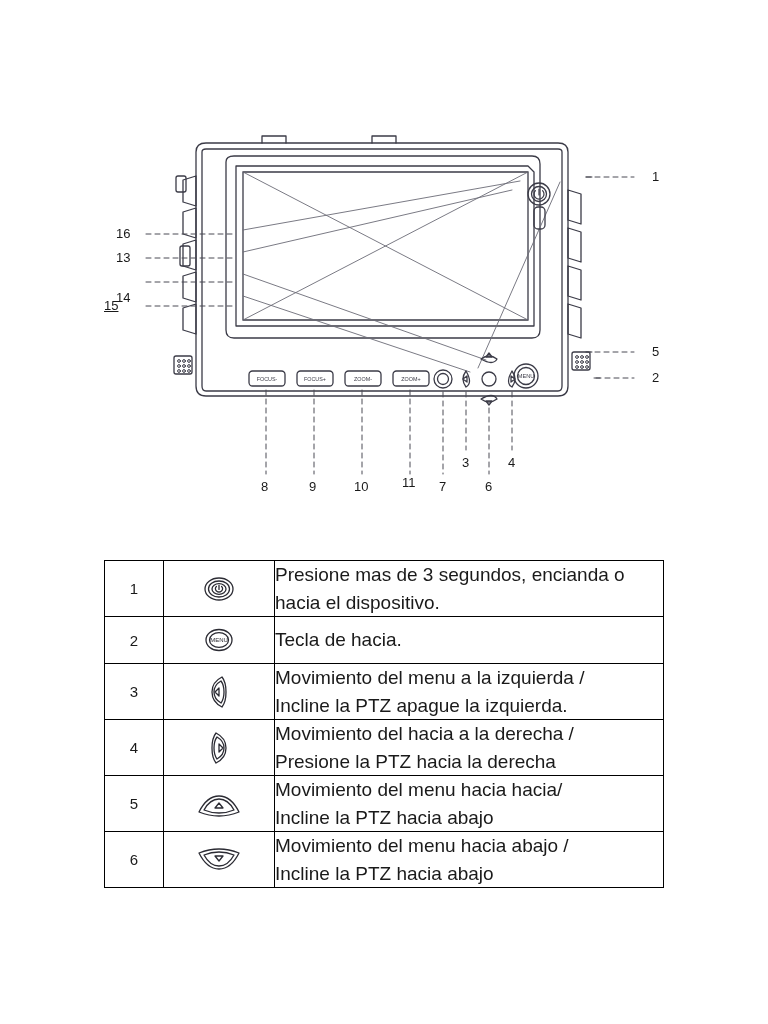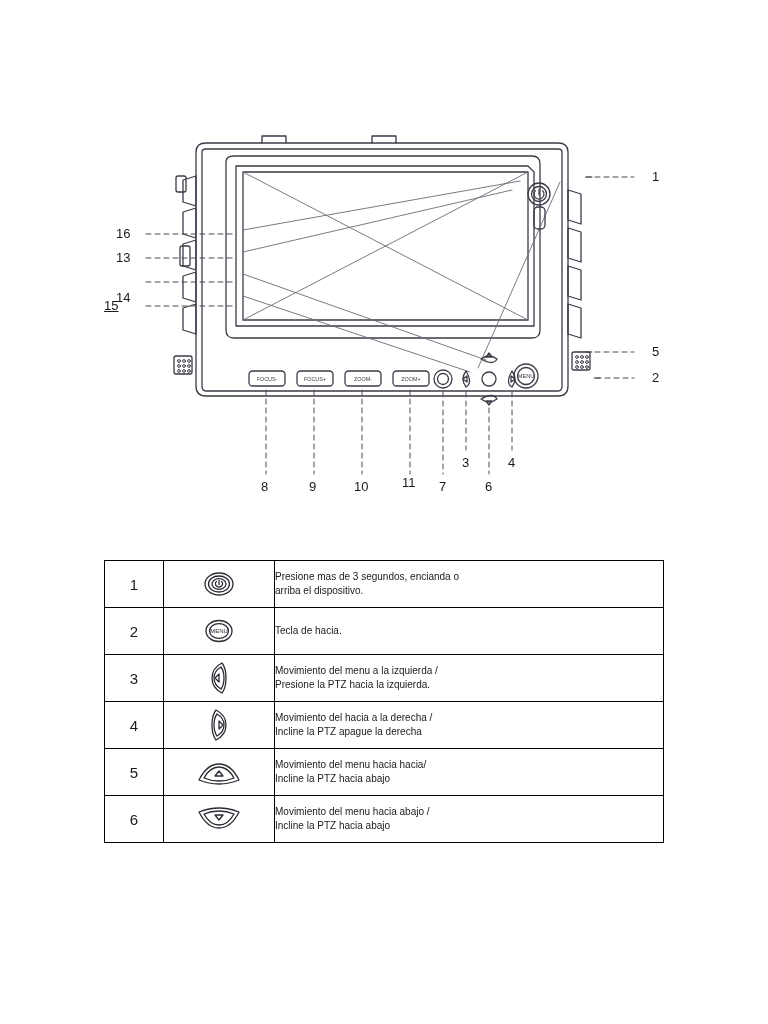--- a/index.html
+++ b/index.html
@@ -65,21 +65,21 @@
     width: 58px;
     text-align: center;
     font-size: 15px;
   }
   td.col-icon {
     width: 110px;
     text-align: center;
   }
   td.col-desc {
     padding: 7px 10px 7px 14px;
-    font-size: 10px;
+    font-size: 19px;
     line-height: 1.45;
   }
   .desc-line { display: block; white-space: pre; }
 
   .icon-box {
     display: flex;
     align-items: center;
     justify-content: center;
     height: 46px;
   }
@@ -252,21 +252,21 @@
                 <ellipse cx="20" cy="20" rx="14" ry="11"></ellipse>
                 <ellipse cx="20" cy="20" rx="10.5" ry="8"></ellipse>
                 <ellipse cx="20" cy="20" rx="7" ry="5.4"></ellipse>
                 <path d="M20 16.4 L20 20.4" stroke-linecap="round"></path>
                 <path d="M17.4 17.4 A3.6 3.2 0 1 0 22.6 17.4" stroke-linecap="round"></path>
               </svg>
             </div>
           </td>
           <td class="col-desc">
             <span class="desc-line">Presione mas de 3 segundos, encianda o</span>
-            <span class="desc-line">arriba el dispositivo.</span>
+            <span class="desc-line">hacia el dispositivo.</span>
           </td>
         </tr>
 
         <tr>
           <td class="col-num">2</td>
           <td class="col-icon">
             <div class="icon-box">
               <svg width="40" height="40" viewBox="0 0 40 40" fill="none" stroke="#2b2b33" stroke-width="1.3">
                 <ellipse cx="20" cy="20" rx="13" ry="10.5"></ellipse>
                 <ellipse cx="20" cy="20" rx="9.5" ry="7.4"></ellipse>
@@ -285,38 +285,38 @@
             <div class="icon-box">
               <svg width="40" height="44" viewBox="0 0 40 44" fill="none" stroke="#2b2b33" stroke-width="1.3" stroke-linejoin="round">
                 <path d="M23 7 Q13 12 13 22 Q13 32 23 37 Q27 32 27 22 Q27 12 23 7 Z"></path>
                 <path d="M22 11 Q15 15 15 22 Q15 29 22 33 Q25 29 25 22 Q25 15 22 11 Z"></path>
                 <path d="M20 18 L16 22 L20 26 Z"></path>
               </svg>
             </div>
           </td>
           <td class="col-desc">
             <span class="desc-line">Movimiento del menu a la izquierda /</span>
-            <span class="desc-line">Presione la PTZ hacia la izquierda.</span>
+            <span class="desc-line">Incline la PTZ apague la izquierda.</span>
           </td>
         </tr>
 
         <tr>
           <td class="col-num">4</td>
           <td class="col-icon">
             <div class="icon-box">
               <svg width="40" height="44" viewBox="0 0 40 44" fill="none" stroke="#2b2b33" stroke-width="1.3" stroke-linejoin="round">
                 <path d="M17 7 Q27 12 27 22 Q27 32 17 37 Q13 32 13 22 Q13 12 17 7 Z"></path>
                 <path d="M18 11 Q25 15 25 22 Q25 29 18 33 Q15 29 15 22 Q15 15 18 11 Z"></path>
                 <path d="M20 18 L24 22 L20 26 Z"></path>
               </svg>
             </div>
           </td>
           <td class="col-desc">
             <span class="desc-line">Movimiento del hacia a la derecha /</span>
-            <span class="desc-line">Incline la PTZ apague la derecha</span>
+            <span class="desc-line">Presione la PTZ hacia la derecha</span>
           </td>
         </tr>
 
         <tr>
           <td class="col-num">5</td>
           <td class="col-icon">
             <div class="icon-box">
               <svg width="56" height="34" viewBox="0 0 56 34" fill="none" stroke="#2b2b33" stroke-width="1.3" stroke-linejoin="round">
                 <path d="M8 25 Q16 9 28 9 Q40 9 48 25 Q38 29 28 29 Q18 29 8 25 Z"></path>
                 <path d="M13 23 Q19 12 28 12 Q37 12 43 23 Q36 26 28 26 Q20 26 13 23 Z"></path>

